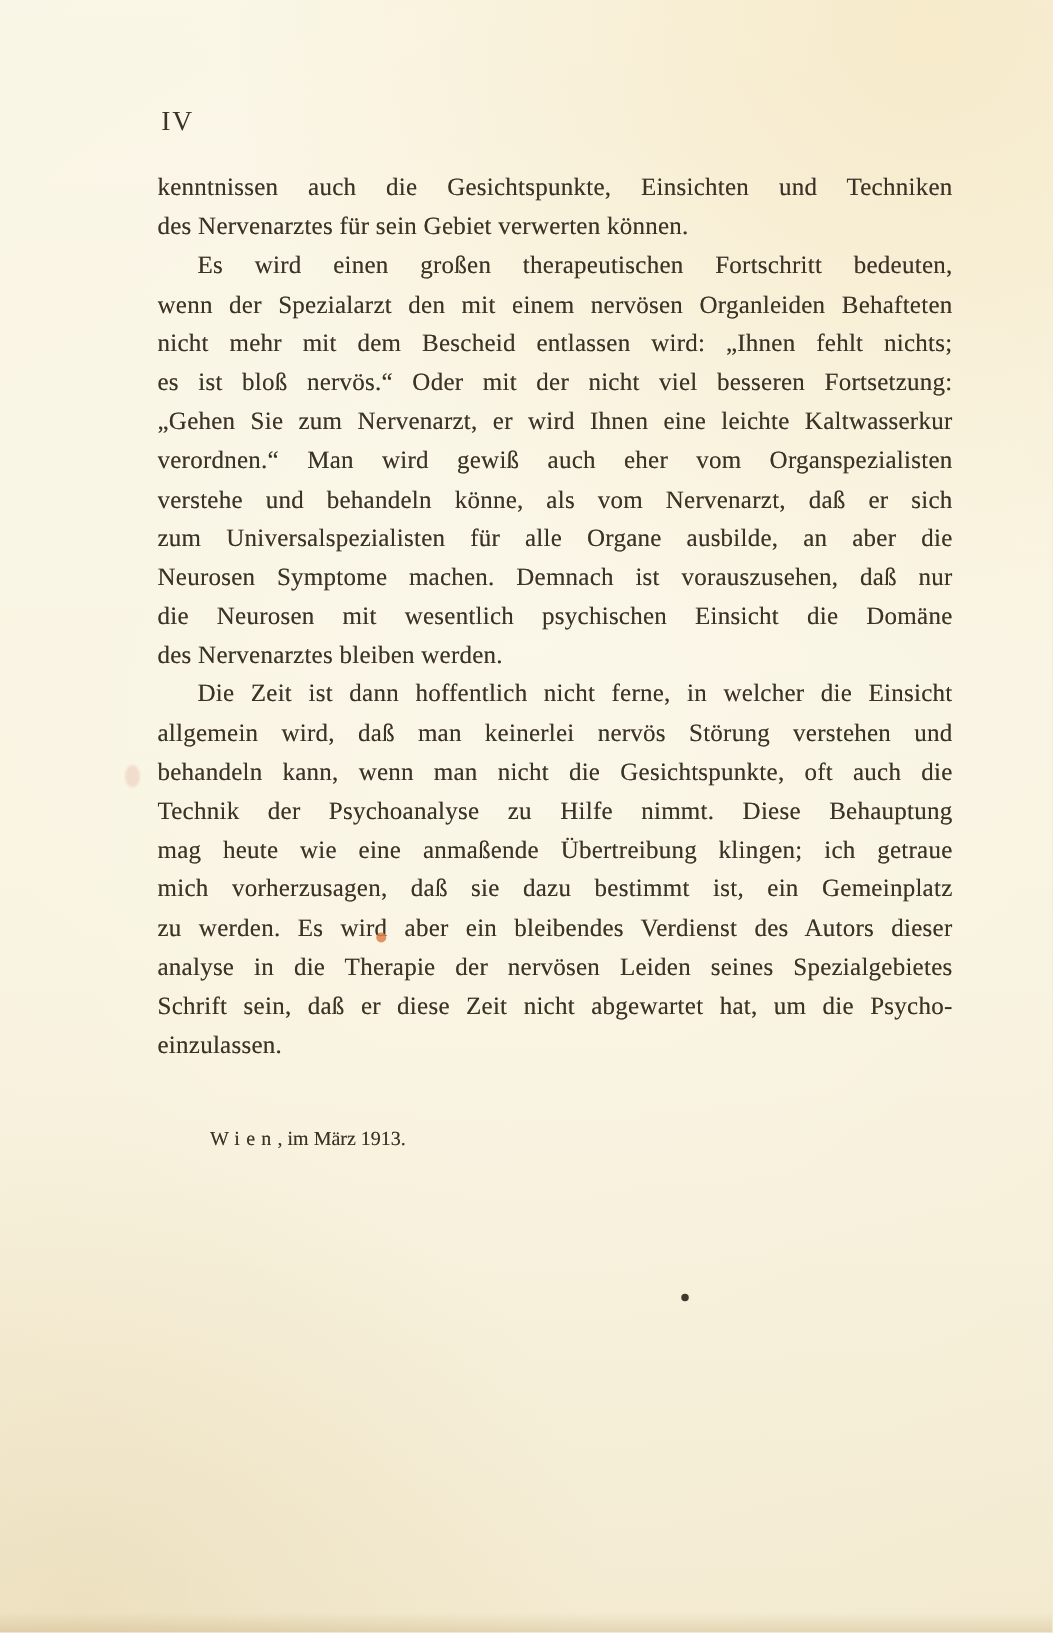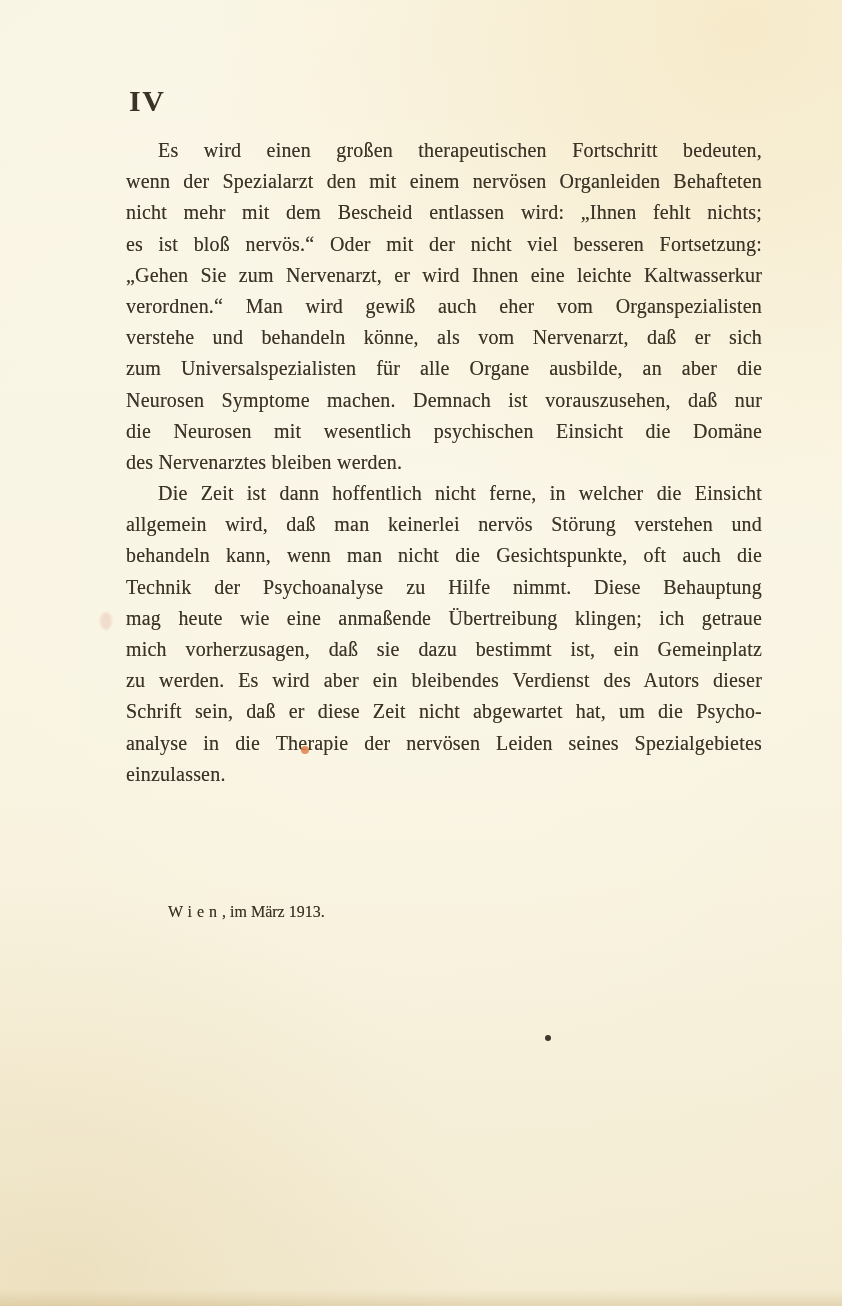--- a/index.html
+++ b/index.html
@@ -24,23 +24,23 @@
     left: 0; right: 0; bottom: 0;
     height: 16px;
     background: linear-gradient(0deg, rgba(186,158,100,0.28), rgba(186,158,100,0));
     pointer-events: none;
   }
 
   .page-number {
     position: absolute;
     left: 129px;
     top: 84px;
-    font-size: 30px;
+    font-size: 22px;
     letter-spacing: 1.5px;
-    font-weight: 700;
+    font-weight: 400;
   }
 
   .text-block {
     position: absolute;
     left: 126px;
     top: 135px;
     width: 636px;
     font-size: 20px;
     text-shadow: 0 0 0.5px rgba(58,48,36,0.55);
   }
@@ -84,42 +84,46 @@
 </style>
 </head>
 <body>
 
 <div class="scan" style="background-color: rgb(248, 242, 221); color: rgb(60, 51, 39);">
 
   <div class="page-number">IV</div>
 
   <div class="text-block">
       <div class="paragraph">
+        <div class="line j">kenntnissen auch die Gesichtspunkte, Einsichten und Techniken</div>
+        <div class="line">des Nervenarztes für sein Gebiet verwerten können.</div>
+      </div>
+      <div class="paragraph">
         <div class="line j ind">Es wird einen großen therapeutischen Fortschritt bedeuten,</div>
         <div class="line j">wenn der Spezialarzt den mit einem nervösen Organleiden Behafteten</div>
         <div class="line j">nicht mehr mit dem Bescheid entlassen wird: „Ihnen fehlt nichts;</div>
         <div class="line j">es ist bloß nervös.“ Oder mit der nicht viel besseren Fortsetzung:</div>
         <div class="line j">„Gehen Sie zum Nervenarzt, er wird Ihnen eine leichte Kaltwasserkur</div>
         <div class="line j">verordnen.“ Man wird gewiß auch eher vom Organspezialisten</div>
         <div class="line j">verstehe und behandeln könne, als vom Nervenarzt, daß er sich</div>
         <div class="line j">zum Universalspezialisten für alle Organe ausbilde, an aber die</div>
         <div class="line j">Neurosen Symptome machen. Demnach ist vorauszusehen, daß nur</div>
         <div class="line j">die Neurosen mit wesentlich psychischen Einsicht die Domäne</div>
         <div class="line">des Nervenarztes bleiben werden.</div>
       </div>
       <div class="paragraph">
         <div class="line j ind">Die Zeit ist dann hoffentlich nicht ferne, in welcher die Einsicht</div>
         <div class="line j">allgemein wird, daß man keinerlei nervös Störung verstehen und</div>
         <div class="line j">behandeln kann, wenn man nicht die Gesichtspunkte, oft auch die</div>
         <div class="line j">Technik der Psychoanalyse zu Hilfe nimmt. Diese Behauptung</div>
         <div class="line j">mag heute wie eine anmaßende Übertreibung klingen; ich getraue</div>
         <div class="line j">mich vorherzusagen, daß sie dazu bestimmt ist, ein Gemeinplatz</div>
         <div class="line j">zu werden. Es wird aber ein bleibendes Verdienst des Autors dieser</div>
+        <div class="line j">analyse in die Therapie der nervösen Leiden seines Spezialgebietes</div>
         <div class="line j">Schrift sein, daß er diese Zeit nicht abgewartet hat, um die Psycho-</div>
-        <div class="line j">analyse in die Therapie der nervösen Leiden seines Spezialgebietes</div>
         <div class="line">einzulassen.</div>
       </div>
     </div>
 
   <div class="dateline">
     <span class="city">Wien</span><span>, im März 1913.</span>
   </div>
 
   <div class="speck speck-orange" style="background-color: rgb(223, 128, 73);"></div>
 

